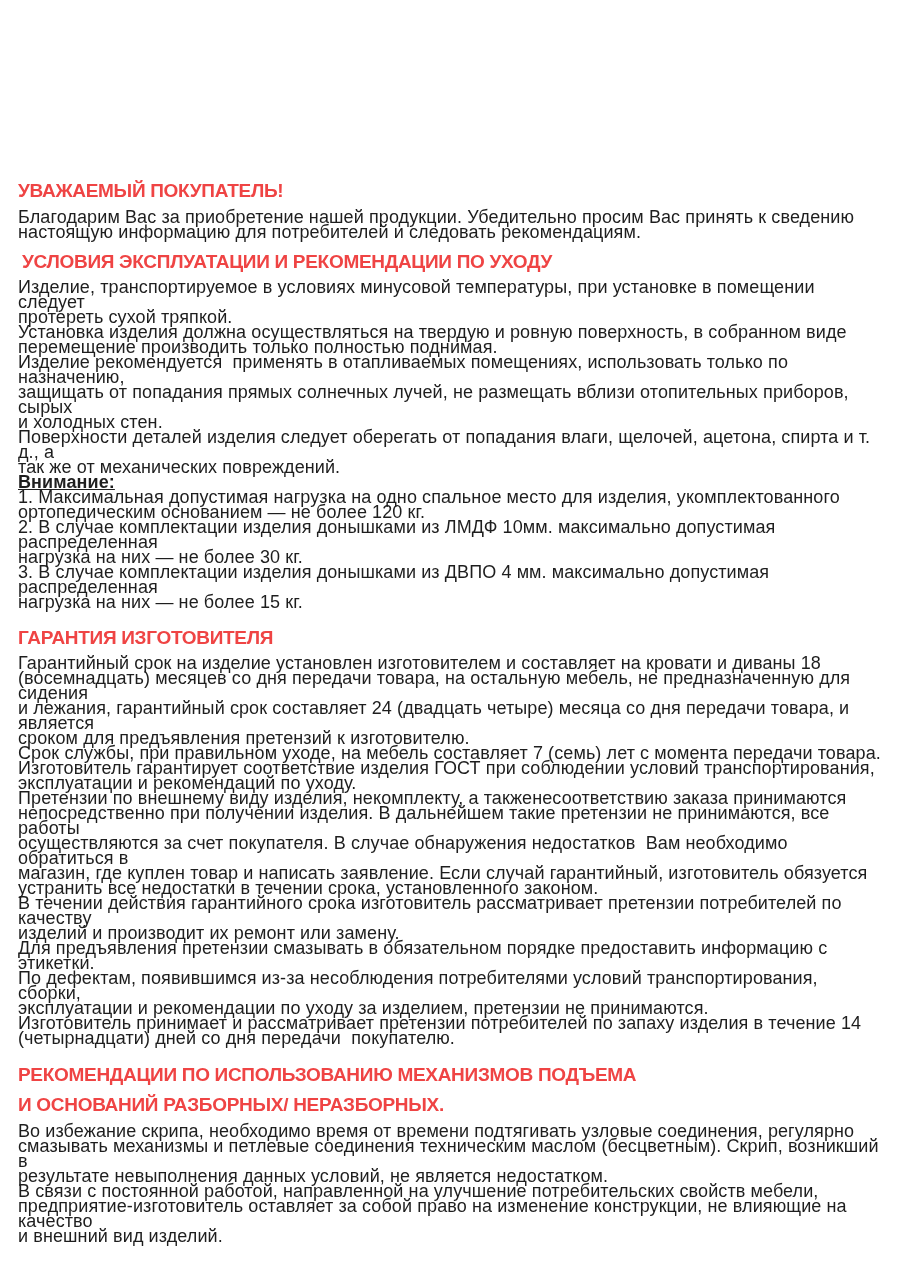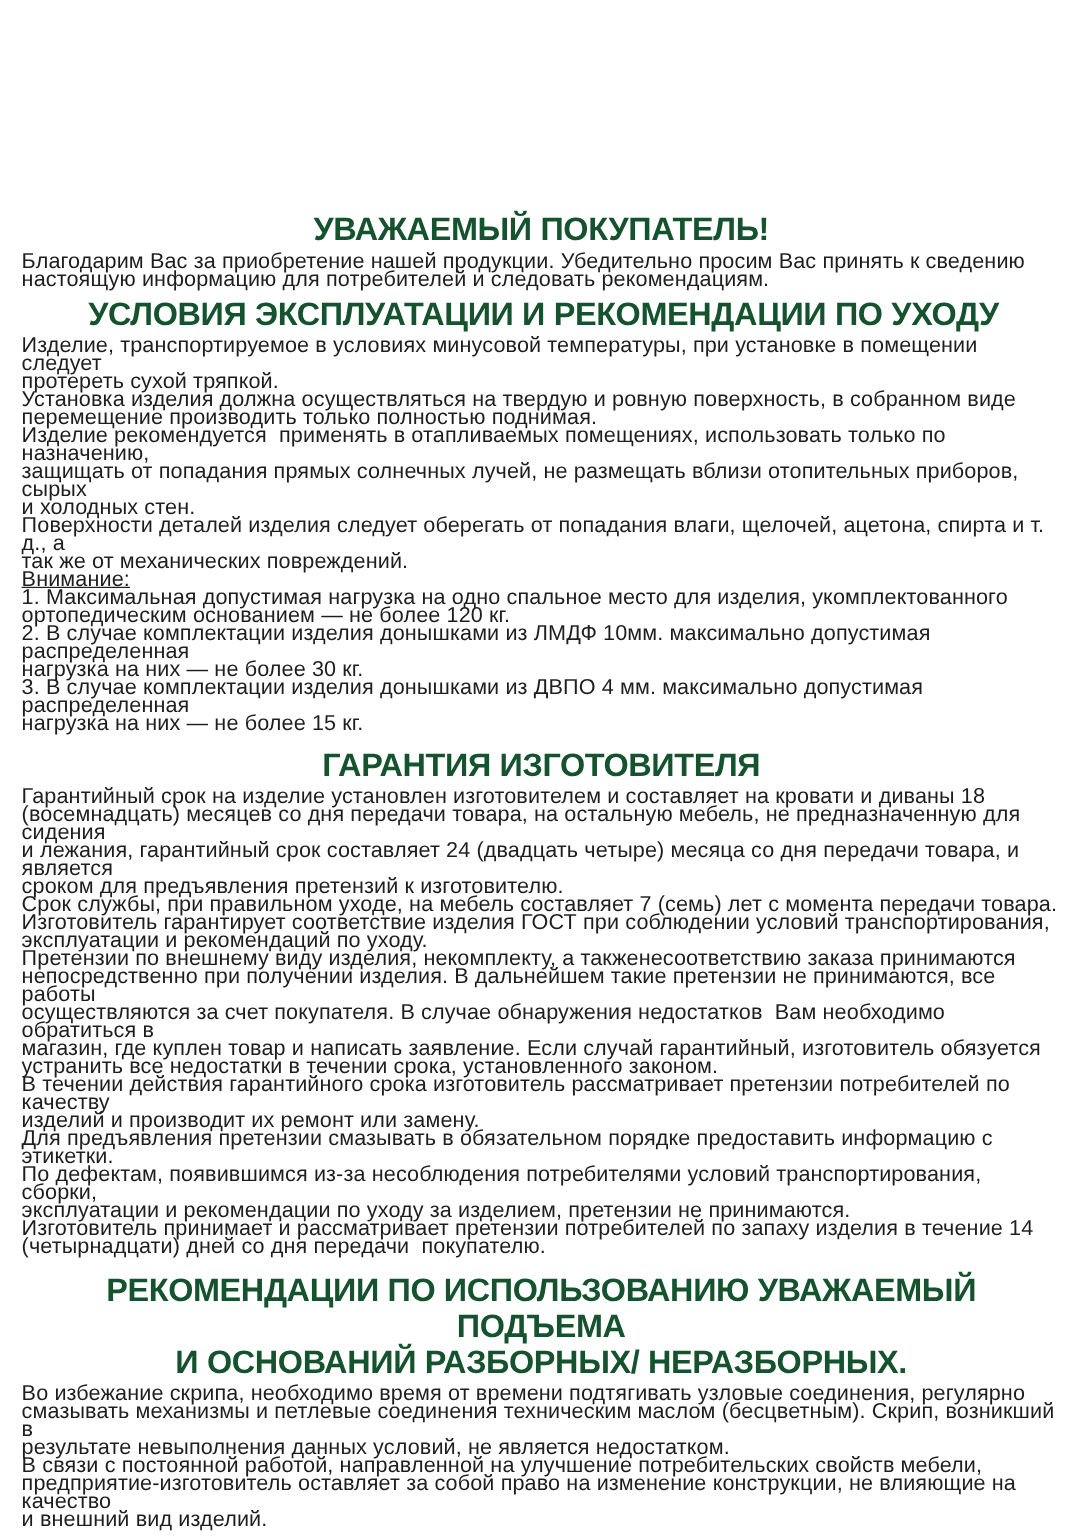--- a/index.html
+++ b/index.html
@@ -15,48 +15,47 @@
     overflow: hidden;
   }
   .page {
     box-sizing: border-box;
     width: 900px;
     height: 1280px;
     padding: 177px 16px 0 18px;
     background: #ffffff;
   }
   .heading {
-    font-size: 27px;
+    font-size: 19px;
     font-weight: 700;
     line-height: 28px;
     letter-spacing: -0.3px;
     margin: 0 0 5px 0;
     white-space: pre-wrap;
-    color: #14532d;
-    text-align: center;
+    color: #ef4444;
   }
   .heading.sub {
     margin: 8px 0 4px 4px;
   }
   .heading.gap-lg {
     margin: 14px 0 4px 0;
   }
   .heading.two-line {
     line-height: 30px;
   }
   .para {
     font-size: 18px;
     line-height: 15px;
     letter-spacing: 0.1px;
     margin: 0;
     white-space: pre-wrap;
     color: #1e1e1e;
   }
   .attention {
-    font-weight: 400;
+    font-weight: 700;
     text-decoration: underline;
   }
 </style>
 </head>
 <body>
 
 <main class="page">
 
   <section>
     <h1 class="heading">УВАЖАЕМЫЙ ПОКУПАТЕЛЬ!</h1>
@@ -101,21 +100,21 @@
     <p class="para">В течении действия гарантийного срока изготовитель рассматривает претензии потребителей по качеству
 изделий и производит их ремонт или замену.</p>
     <p class="para">Для предъявления претензии смазывать в обязательном порядке предоставить информацию с этикетки.</p>
     <p class="para">По дефектам, появившимся из-за несоблюдения потребителями условий транспортирования, сборки,
 эксплуатации и рекомендации по уходу за изделием, претензии не принимаются.</p>
     <p class="para">Изготовитель принимает и рассматривает претензии потребителей по запаху изделия в течение 14
 (четырнадцати) дней со дня передачи  покупателю.</p>
   </section>
 
   <section>
-    <h2 class="heading gap-lg two-line">РЕКОМЕНДАЦИИ ПО ИСПОЛЬЗОВАНИЮ УВАЖАЕМЫЙ ПОДЪЕМА
+    <h2 class="heading gap-lg two-line">РЕКОМЕНДАЦИИ ПО ИСПОЛЬЗОВАНИЮ МЕХАНИЗМОВ ПОДЪЕМА
 И ОСНОВАНИЙ РАЗБОРНЫХ/ НЕРАЗБОРНЫХ.</h2>
     <p class="para">Во избежание скрипа, необходимо время от времени подтягивать узловые соединения, регулярно
 смазывать механизмы и петлевые соединения техническим маслом (бесцветным). Скрип, возникший в
 результате невыполнения данных условий, не является недостатком.</p>
     <p class="para">В связи с постоянной работой, направленной на улучшение потребительских свойств мебели,
 предприятие-изготовитель оставляет за собой право на изменение конструкции, не влияющие на качество
 и внешний вид изделий.</p>
   </section>
 
 </main>

